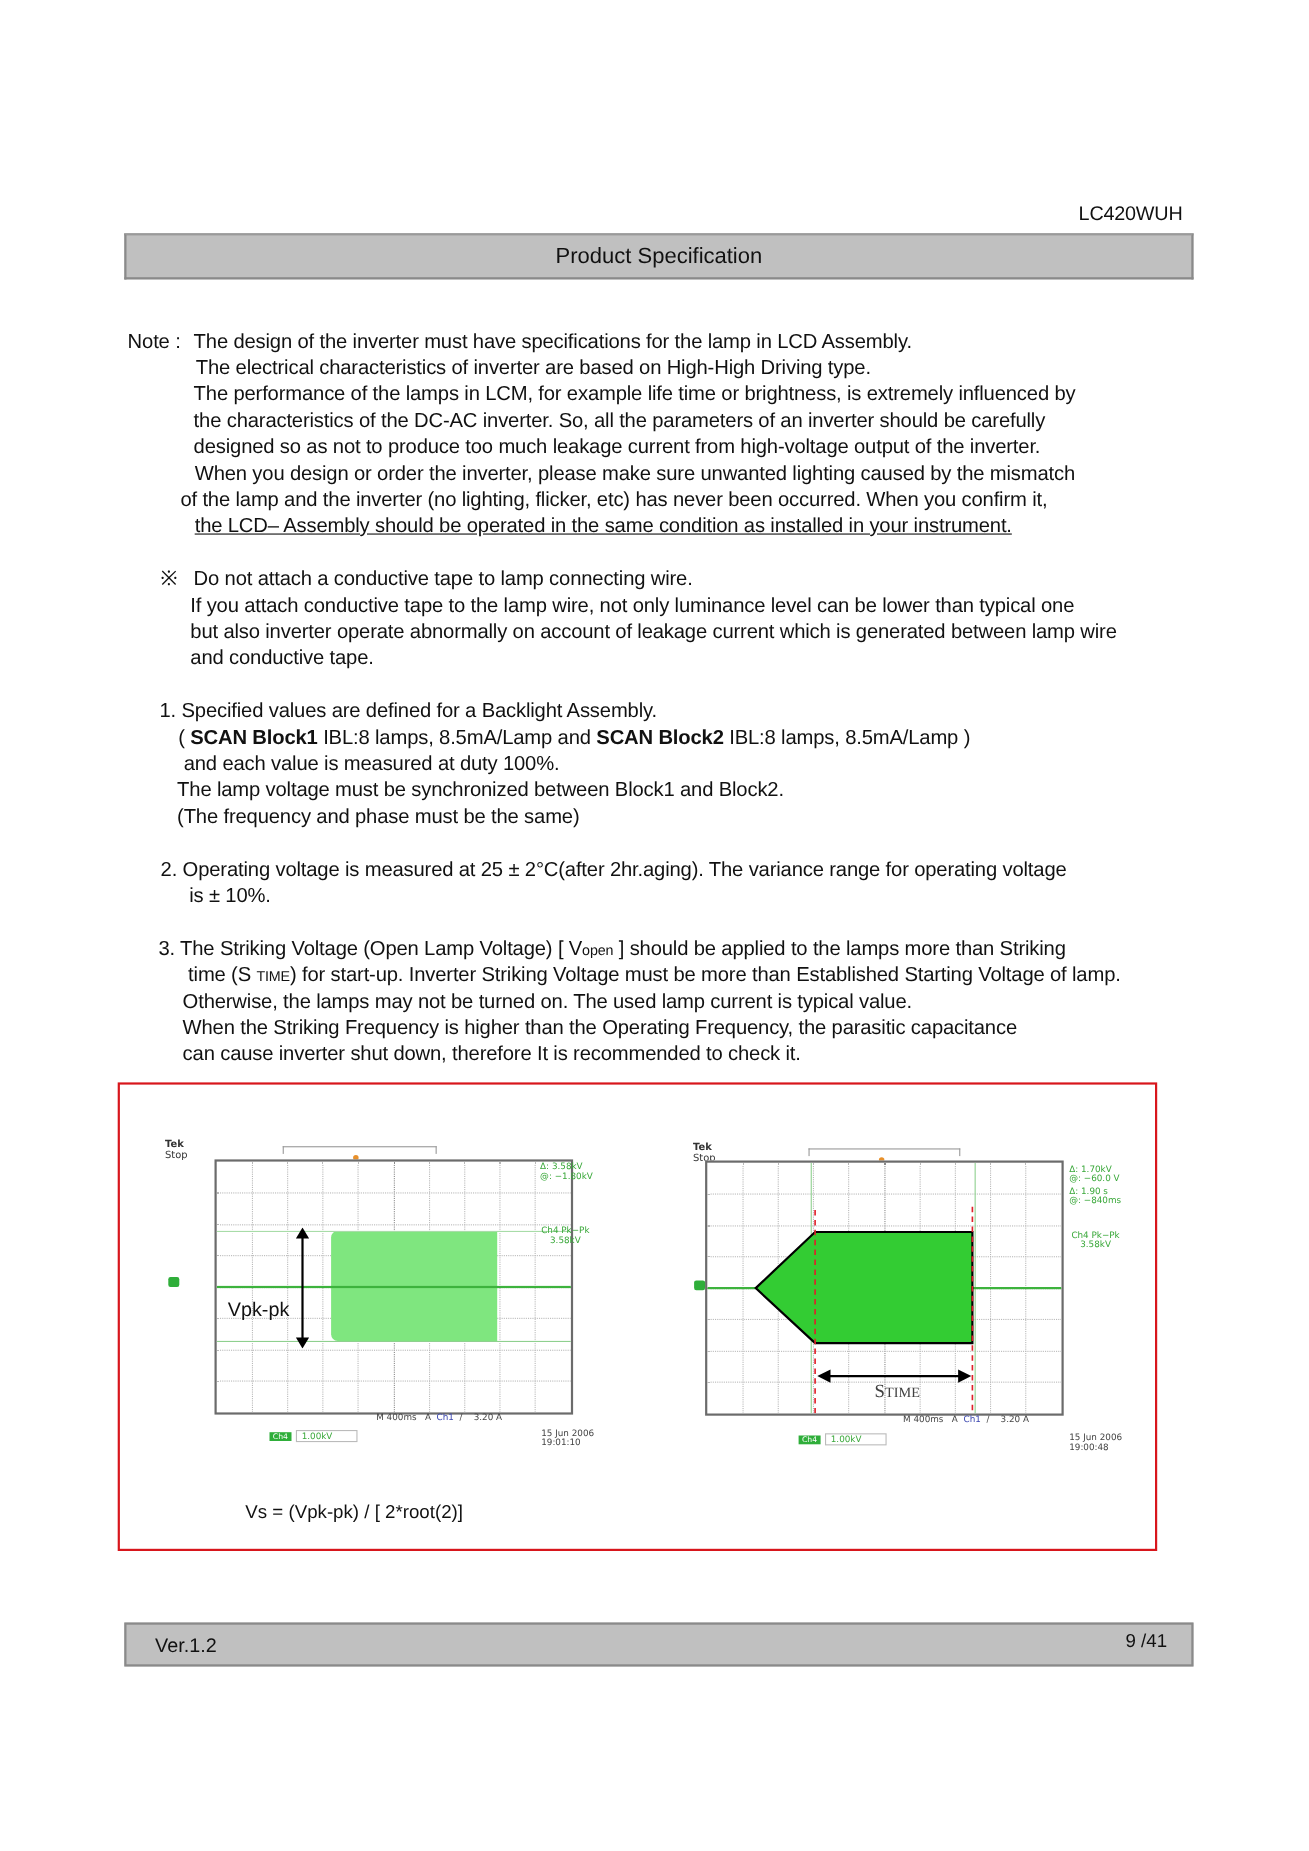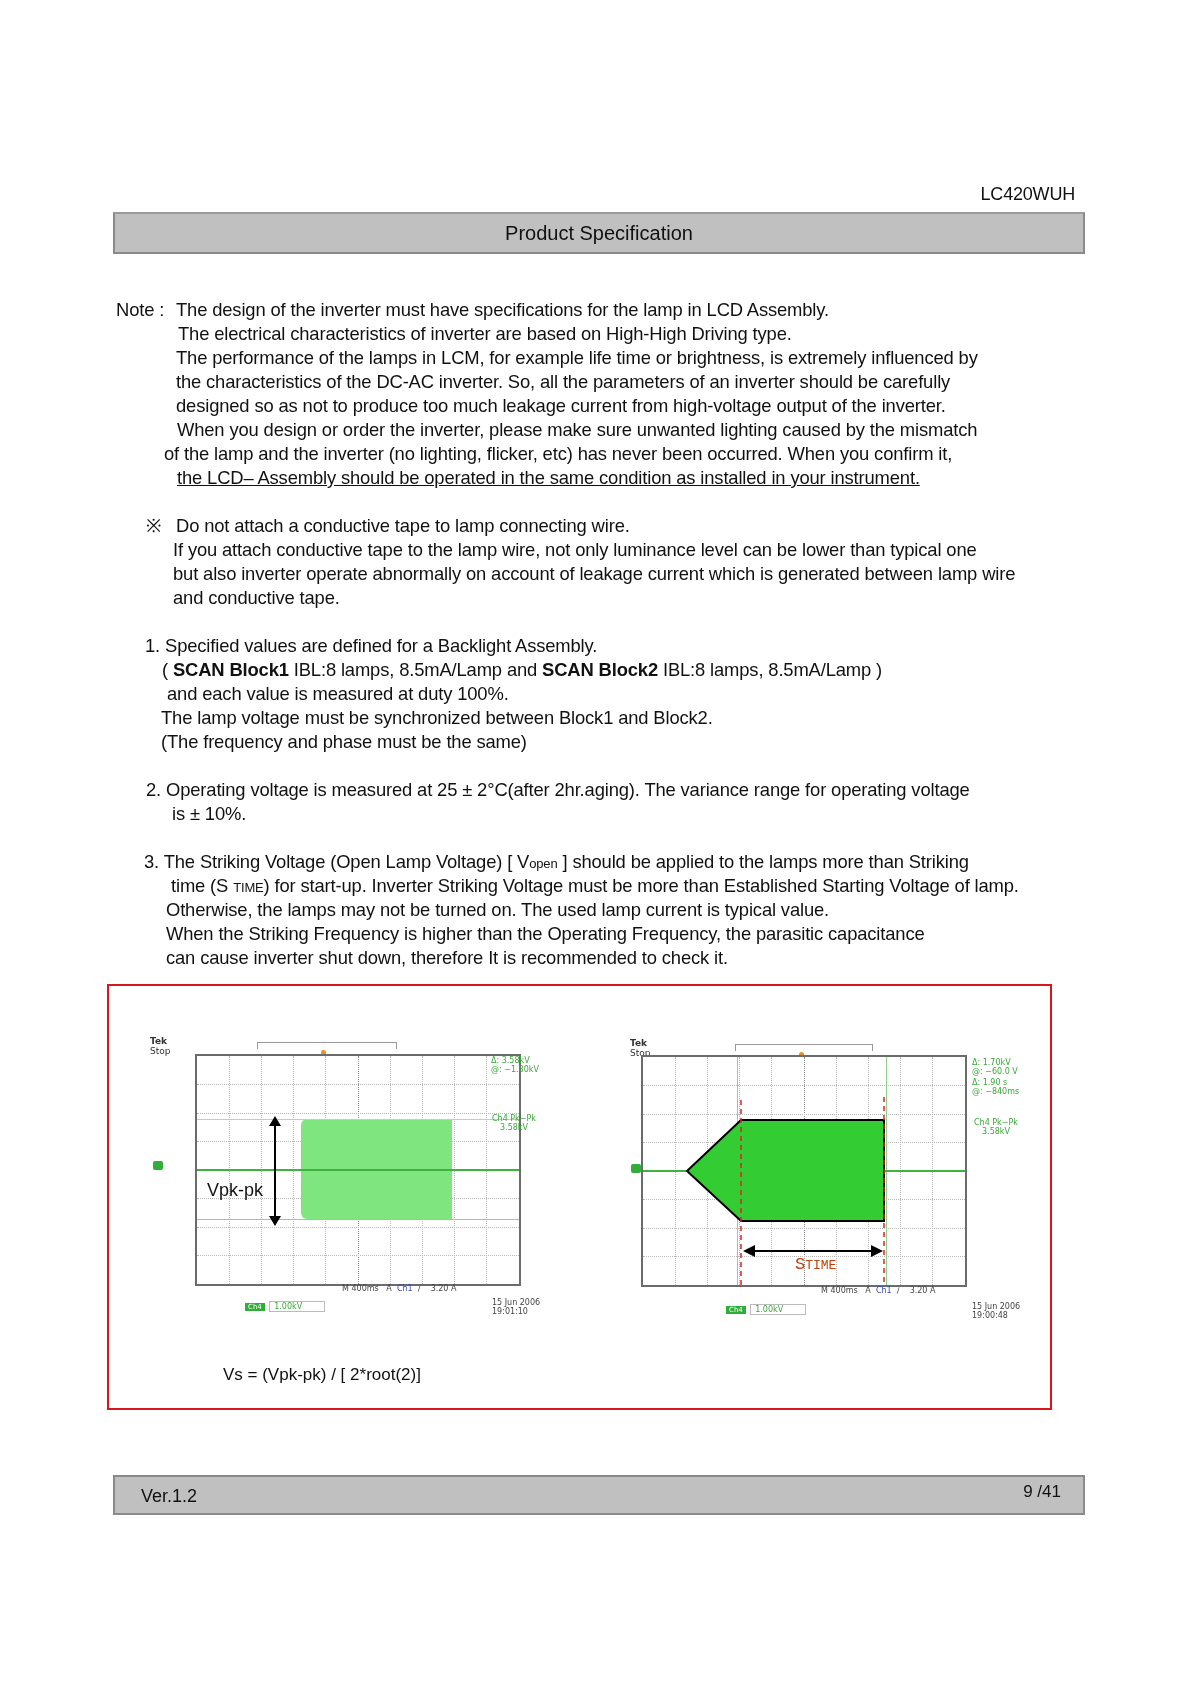--- a/index.html
+++ b/index.html
@@ -177,21 +177,21 @@
     <div class="abs" style="left:0; right:0; top:113px; height:2px; background:#3db33d;"></div>
 
     <svg class="abs" style="left:0; top:0;" width="322" height="228">
       <polygon points="44,114 98,63 241,63 241,164 98,164" fill="#33cc33" stroke="#000" stroke-width="2" stroke-linejoin="miter"></polygon>
       <line x1="98" y1="43" x2="98" y2="228" stroke="#e0202a" stroke-width="1.5" stroke-dasharray="5,4"></line>
       <line x1="241" y1="40" x2="241" y2="228" stroke="#e0202a" stroke-width="1.5" stroke-dasharray="5,4"></line>
       <line x1="108" y1="194" x2="232" y2="194" stroke="#000" stroke-width="2"></line>
       <polygon points="100,194 112,188 112,200" fill="#000"></polygon>
       <polygon points="240,194 228,188 228,200" fill="#000"></polygon>
     </svg>
-    <div class="abs" style="left:152px; top:198px; font-family:Liberation Mono, monospace; color:#c2410c; white-space:nowrap;">
+    <div class="abs" style="left:152px; top:198px; font-family:Liberation Serif, serif; color:#404040; white-space:nowrap;">
       <span style="font-size:17px">S</span><span style="font-size:13px">TIME</span>
     </div>
   </div>
   <div class="abs" style="left:3px; top:126px; width:10px; height:9px; background:#2fae3a; border-radius:2px;"></div>
   <div class="abs scope-small" style="left:344px; top:20px;">Δ:     1.70kV</div>
   <div class="abs scope-small" style="left:344px; top:29px;">@:    −60.0 V</div>
   <div class="abs scope-small" style="left:344px; top:40px;">Δ:      1.90 s</div>
   <div class="abs scope-small" style="left:344px; top:49px;">@:   −840ms</div>
   <div class="abs scope-small" style="left:346px; top:80px;">Ch4 Pk−Pk</div>
   <div class="abs scope-small" style="left:354px; top:89px;">3.58kV</div>

